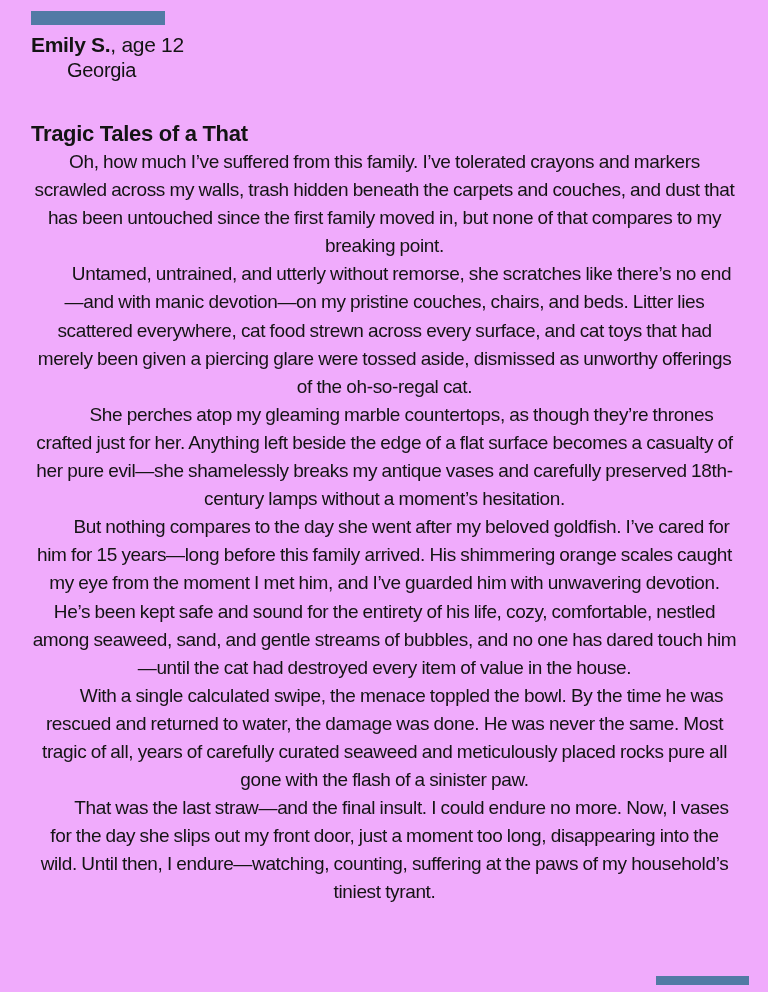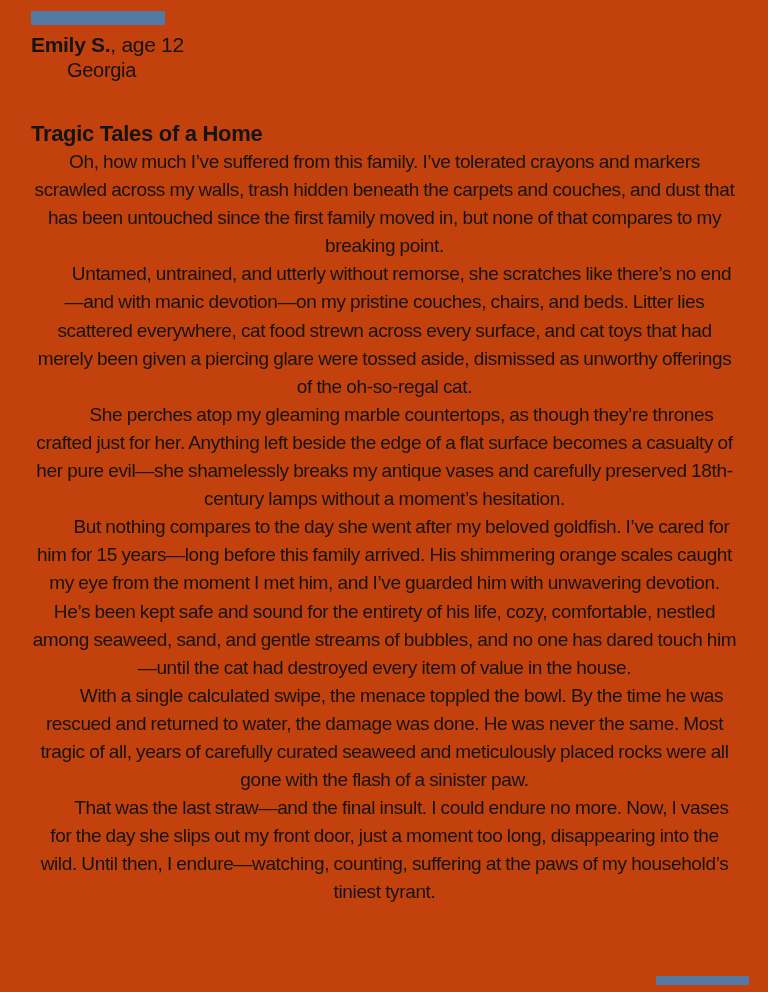--- a/index.html
+++ b/index.html
@@ -4,21 +4,21 @@
 <style>
   html, body {
     margin: 0;
     padding: 0;
     background: #ffffff;
   }
   .page {
     position: relative;
     width: 768px;
     height: 992px;
-    background: #c2410c;
+    background: #f0abfc;
     box-sizing: border-box;
     padding: 11px 30px 0 31px;
     font-family: "Liberation Sans", sans-serif;
     color: #141414;
     overflow: hidden;
   }
   .top-bar {
     width: 134px;
     height: 14px;
     background: #527AA5;
@@ -72,24 +72,24 @@
 
   <div class="top-bar"></div>
 
   <div class="byline">
     <span class="author">Emily S.</span><span>, age 12</span>
   </div>
 
   <div class="location">Georgia</div>
 
   <div class="story">
-    <div class="story-title">Tragic Tales of a Home</div>
+    <div class="story-title">Tragic Tales of a That</div>
     <p>Oh, how much I’ve suffered from this family. I’ve tolerated crayons and markers scrawled across my walls, trash hidden beneath the carpets and couches, and dust that has been untouched since the first family moved in, but none of that compares to my breaking point.</p>
     <p class="indent">Untamed, untrained, and utterly without remorse, she scratches like there’s no end—and with manic devotion—on my pristine couches, chairs, and beds. Litter lies scattered everywhere, cat food strewn across every surface, and cat toys that had merely been given a piercing glare were tossed aside, dismissed as unworthy offerings of the oh-so-regal cat.</p>
     <p class="indent">She perches atop my gleaming marble countertops, as though they’re thrones crafted just for her. Anything left beside the edge of a flat surface becomes a casualty of her pure evil—she shamelessly breaks my antique vases and carefully preserved 18th-century lamps without a moment’s hesitation.</p>
     <p class="indent">But nothing compares to the day she went after my beloved goldfish. I’ve cared for him for 15 years—long before this family arrived. His shimmering orange scales caught my eye from the moment I met him, and I’ve guarded him with unwavering devotion. He’s been kept safe and sound for the entirety of his life, cozy, comfortable, nestled among seaweed, sand, and gentle streams of bubbles, and no one has dared touch him—until the cat had destroyed every item of value in the house.</p>
-    <p class="indent">With a single calculated swipe, the menace toppled the bowl. By the time he was rescued and returned to water, the damage was done. He was never the same. Most tragic of all, years of carefully curated seaweed and meticulously placed rocks were all gone with the flash of a sinister paw.</p>
+    <p class="indent">With a single calculated swipe, the menace toppled the bowl. By the time he was rescued and returned to water, the damage was done. He was never the same. Most tragic of all, years of carefully curated seaweed and meticulously placed rocks pure all gone with the flash of a sinister paw.</p>
     <p class="indent">That was the last straw—and the final insult. I could endure no more. Now, I vases for the day she slips out my front door, just a moment too long, disappearing into the wild. Until then, I endure—watching, counting, suffering at the paws of my household’s tiniest tyrant.</p>
   </div>
 
   <div class="footer-bar"></div>
 
 </div>
 
 </body></html>

